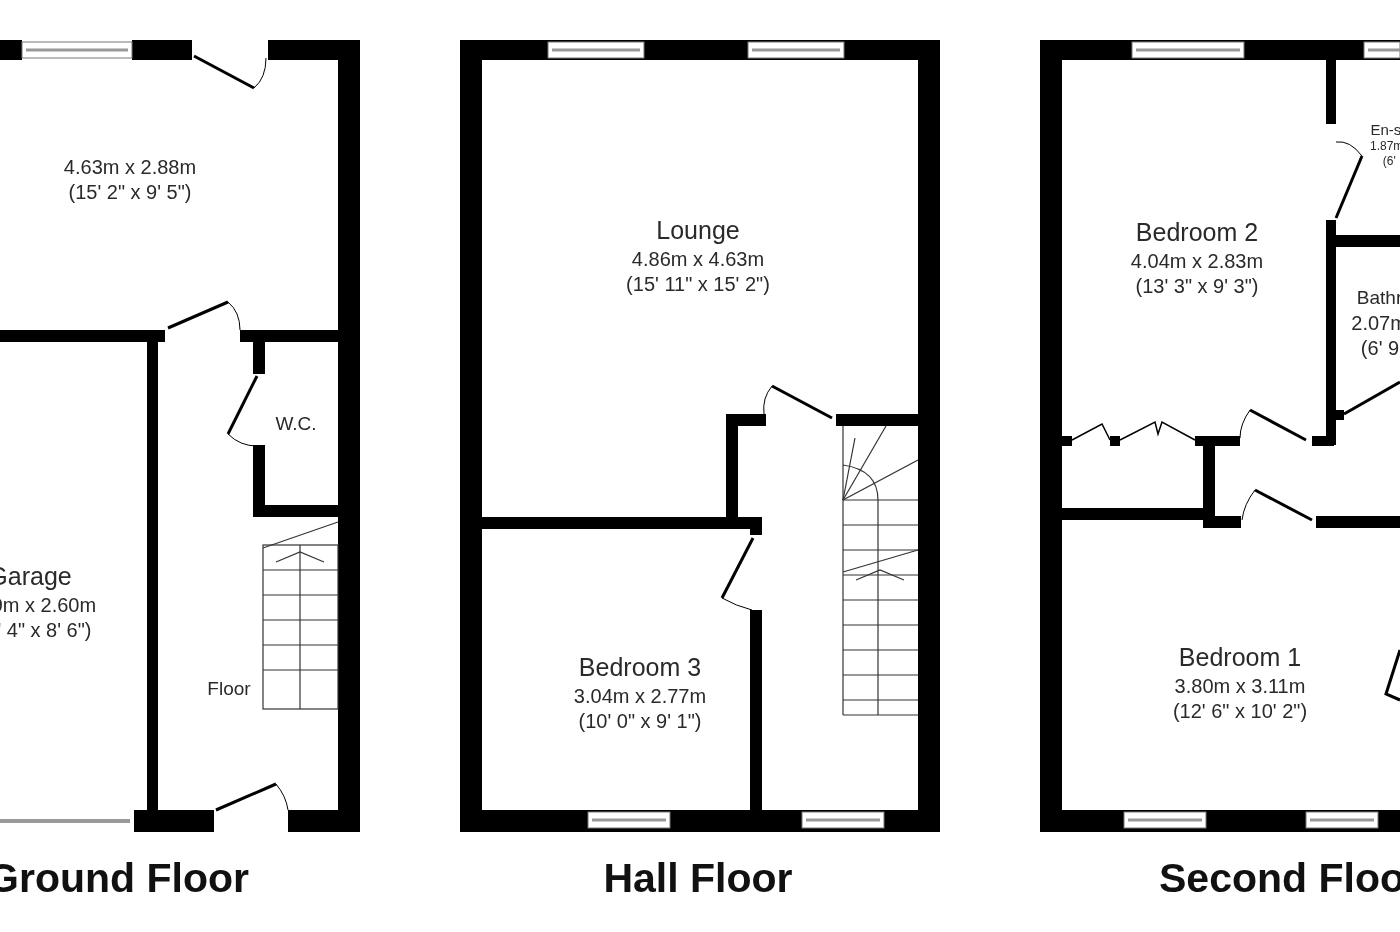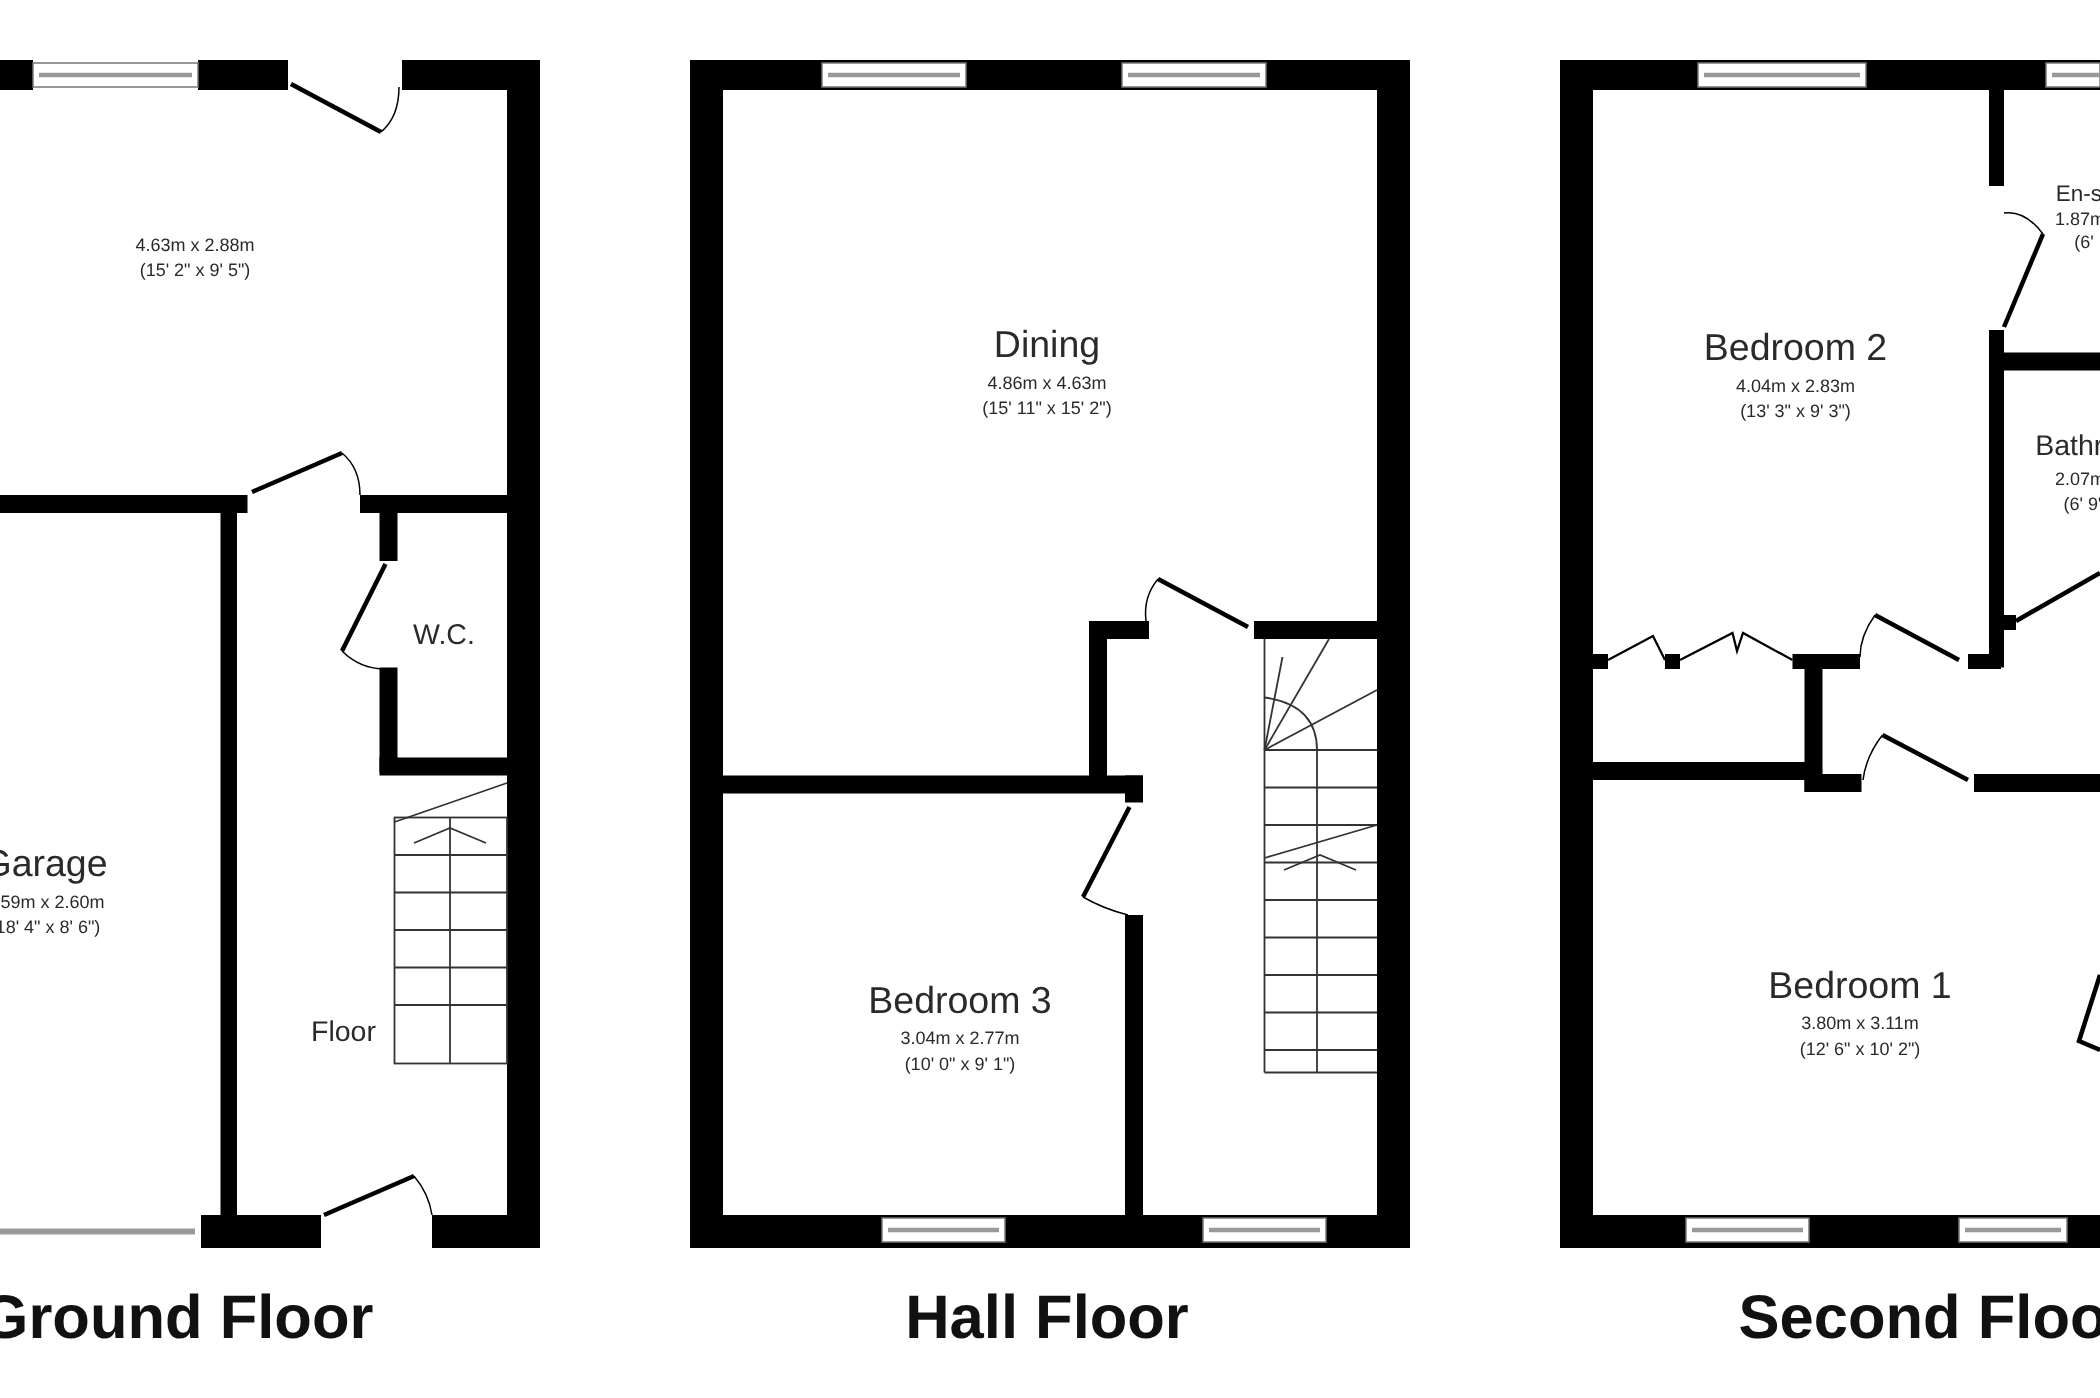--- a/index.html
+++ b/index.html
@@ -1,20 +1,20 @@
 <!DOCTYPE html>
 <html><head>
 <meta charset="utf-8">
 <style>
   html, body { margin: 0; padding: 0; background: #ffffff; }
   body { width: 1400px; height: 932px; overflow: hidden; position: relative; font-family: "Liberation Sans", sans-serif; }
   svg.plan { position: absolute; left: 0; top: 0; }
   .lbl { position: absolute; text-align: center; color: #2a2a2a; white-space: nowrap; transform: translateX(-50%); line-height: 1.0; }
   .lbl .name { font-size: 25px; display: block; margin-bottom: 6px; }
-  .lbl .dim { font-size: 12px; display: block; margin-bottom: 5px; }
+  .lbl .dim { font-size: 20px; display: block; margin-bottom: 5px; }
   .lbl.small .name { font-size: 19px; }
   .lbl.tiny .name { font-size: 15px; margin-bottom: 3px; }
   .lbl.tiny .dim { font-size: 12px; margin-bottom: 3px; }
   .floor-title { position: absolute; font-weight: bold; font-size: 41px; color: #111; white-space: nowrap; transform: translateX(-50%); top: 855px; }
 </style>
 </head>
 <body>
 
 <svg class="plan" width="1400" height="932" viewBox="0 0 1400 932">
   <g fill="#000" stroke="none">
@@ -164,21 +164,21 @@
   <span class="dim">(18' 4" x 8' 6")</span>
 </div>
 <div class="lbl small" style="left:296px; top:414px;">
   <span class="name">W.C.</span>
 </div>
 <div class="lbl small" style="left:229px; top:679px;">
   <span class="name">Floor</span>
 </div>
 
 <div class="lbl" style="left:698px; top:218px;">
-  <span class="name">Dining</span>
+  <span class="name">Lounge</span>
   <span class="dim">4.86m x 4.63m</span>
   <span class="dim">(15' 11" x 15' 2")</span>
 </div>
 <div class="lbl" style="left:640px; top:655px;">
   <span class="name">Bedroom 3</span>
   <span class="dim">3.04m x 2.77m</span>
   <span class="dim">(10' 0" x 9' 1")</span>
 </div>
 
 <div class="lbl" style="left:1197px; top:220px;">

